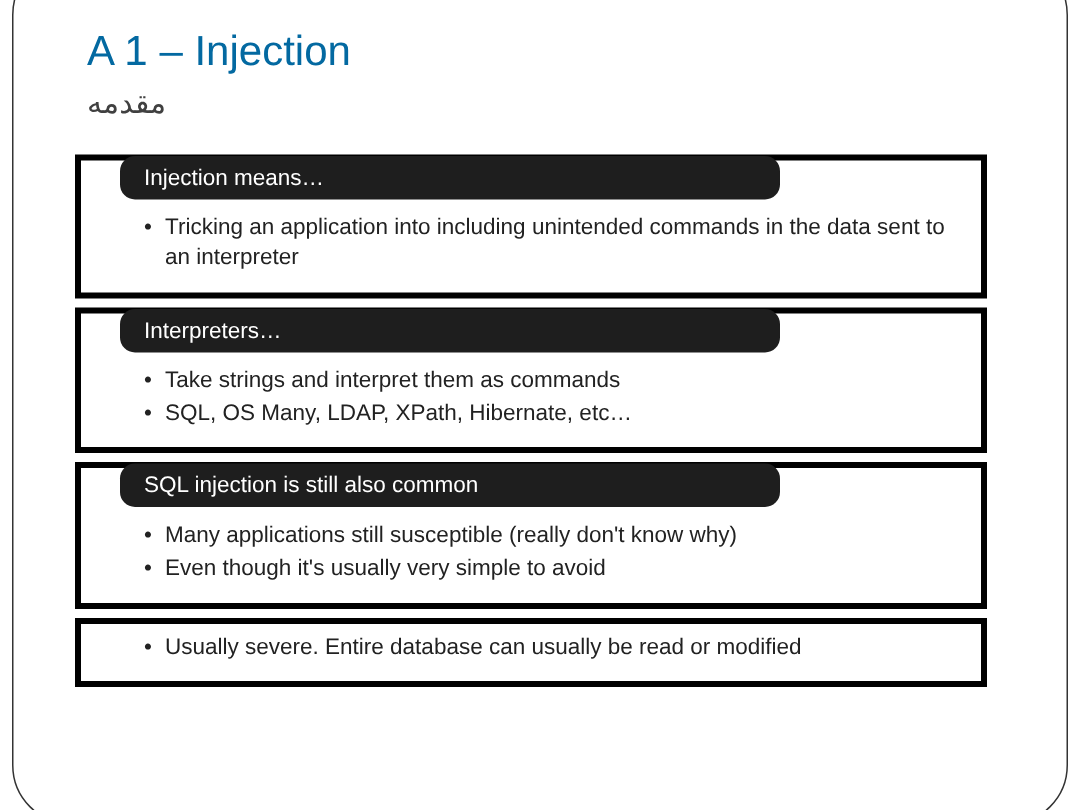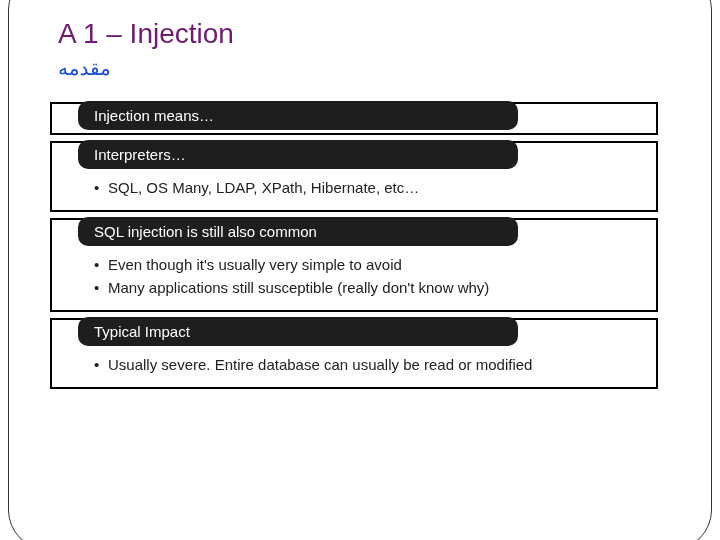--- a/index.html
+++ b/index.html
@@ -21,38 +21,38 @@
     border-radius: 40px;
     pointer-events: none;
   }
   .content {
     position: relative;
     padding: 18px 0 0 0;
   }
   .title {
     font-size: 28px;
     font-weight: normal;
-    color: #701a75;
+    color: #0369a1;
     padding-left: 58px;
     margin-bottom: 6px;
   }
   .subtitle {
     font-size: 20px;
-    color: #1d4ed8;
+    color: #404040;
     padding-left: 58px;
     margin-bottom: 22px;
     direction: rtl;
     text-align: left;
   }
   .sections {
     padding-left: 50px;
     padding-right: 62px;
   }
   .section {
-    border: 2px solid #000000;
+    border: 4px solid #000000;
     margin-bottom: 6px;
     position: relative;
     padding-top: 0;
   }
   .sec-header {
     background: #1e1e1e;
     color: #fff;
     font-size: 15px;
     padding: 6px 16px 6px 16px;
     border-radius: 10px;
@@ -84,43 +84,48 @@
 <div class="frame"></div>
 
 <div class="content">
   <h1 class="title">A 1 – Injection</h1>
   <div class="subtitle">ﻣﻘﺪﻣﻪ</div>
 
   <div class="sections">
 
     <div class="section">
       <div class="sec-header">Injection means…</div>
+      <div class="sec-body">
+        <ul>
+          <li>Tricking an application into including unintended commands in the data sent to an interpreter</li>
+        </ul>
+      </div>
     </div>
 
     <div class="section">
       <div class="sec-header">Interpreters…</div>
       <div class="sec-body">
         <ul>
+          <li>Take strings and interpret them as commands</li>
           <li>SQL, OS Many, LDAP, XPath, Hibernate, etc…</li>
         </ul>
       </div>
     </div>
 
     <div class="section">
       <div class="sec-header">SQL injection is still also common</div>
       <div class="sec-body">
         <ul>
+          <li>Many applications still susceptible (really don't know why)</li>
           <li>Even though it's usually very simple to avoid</li>
-          <li>Many applications still susceptible (really don't know why)</li>
         </ul>
       </div>
     </div>
 
     <div class="section">
-      <div class="sec-header">Typical Impact</div>
       <div class="sec-body">
         <ul>
           <li>Usually severe. Entire database can usually be read or modified</li>
         </ul>
       </div>
     </div>
 
   </div>
 </div>
 

